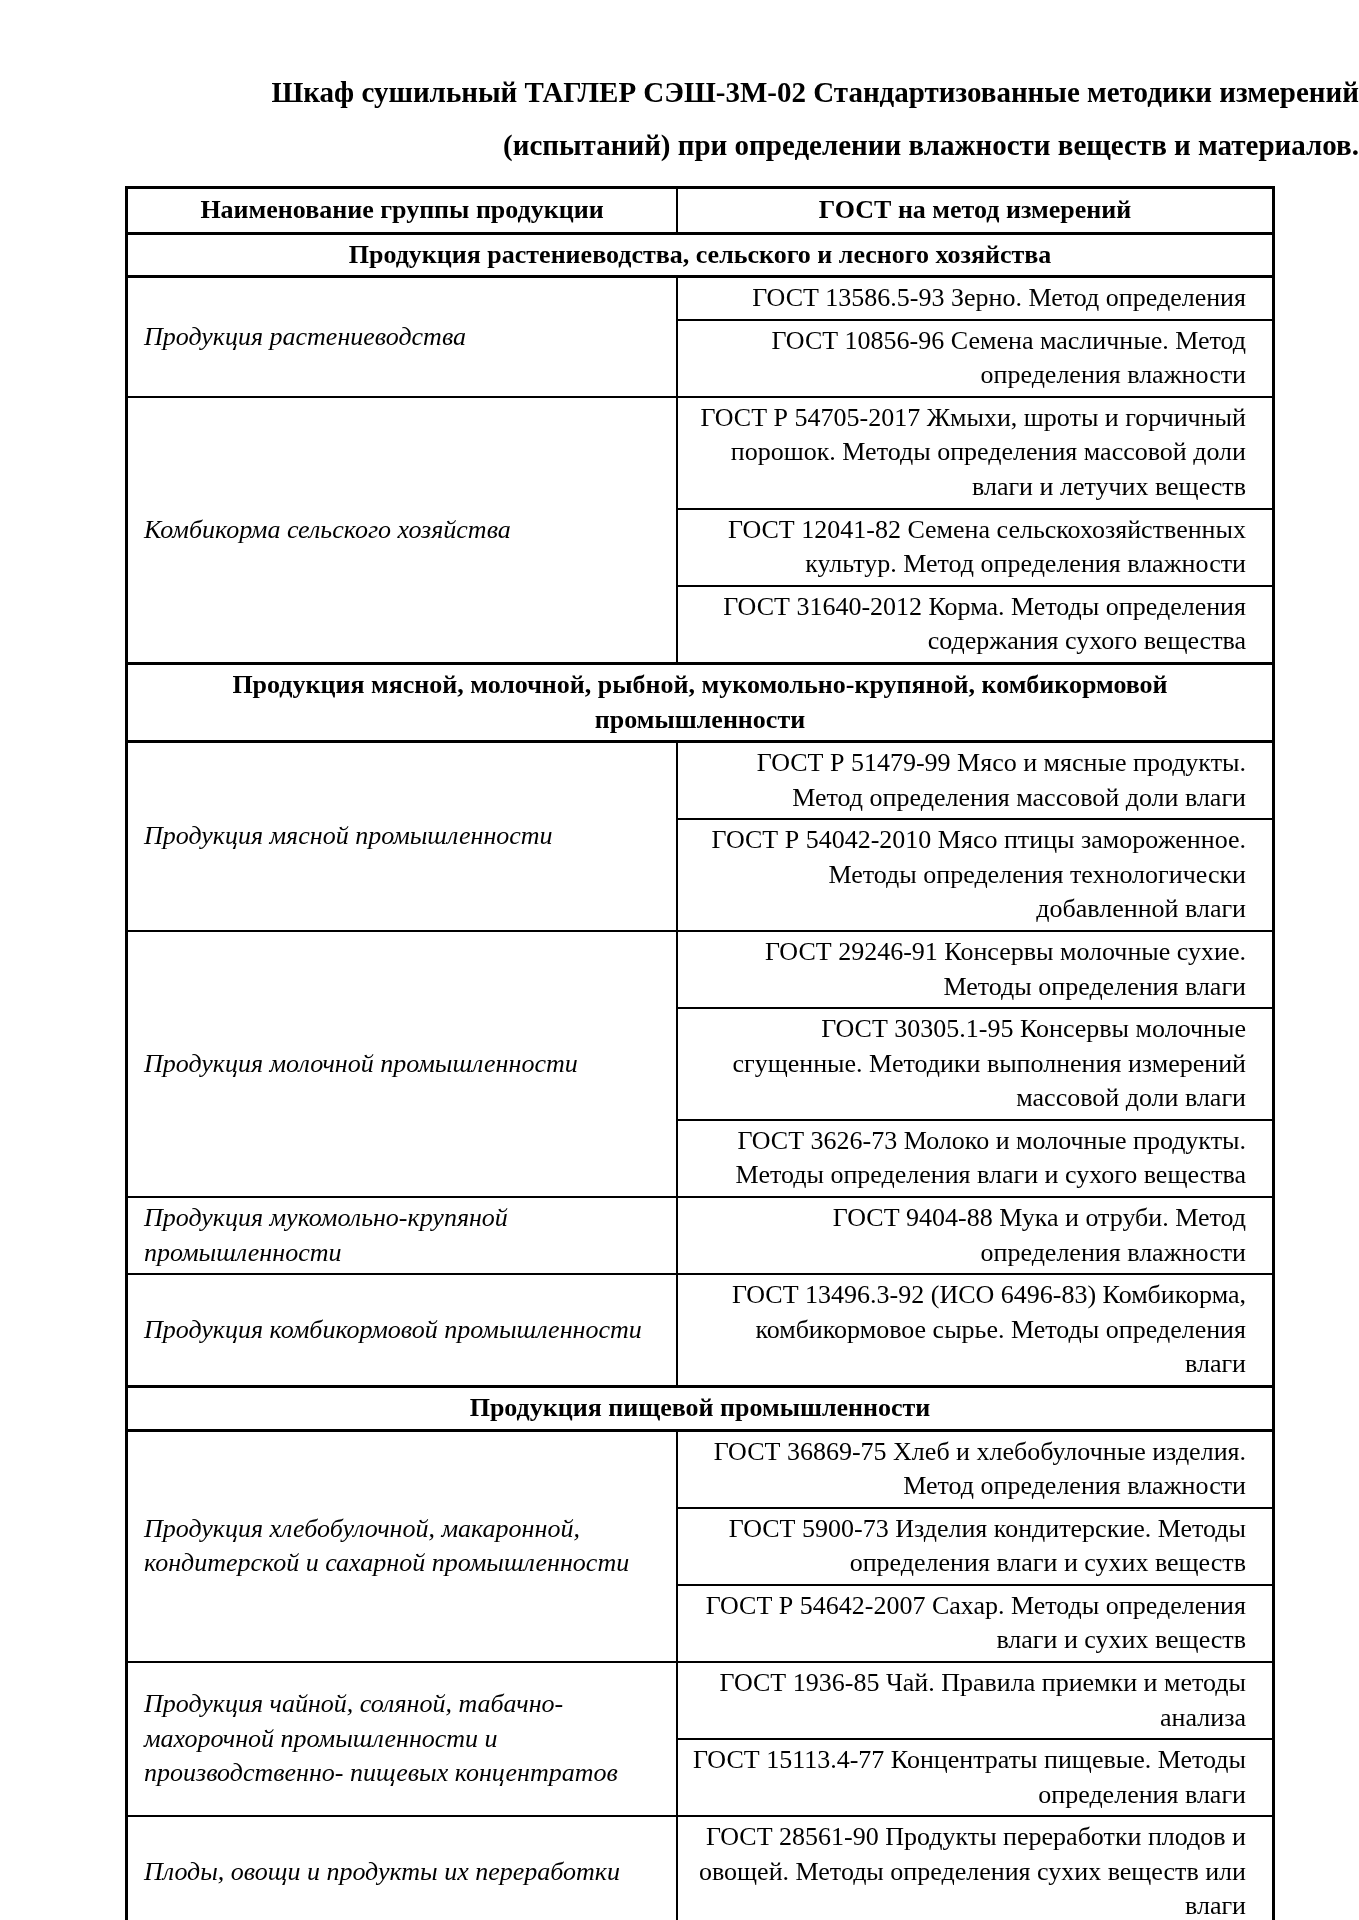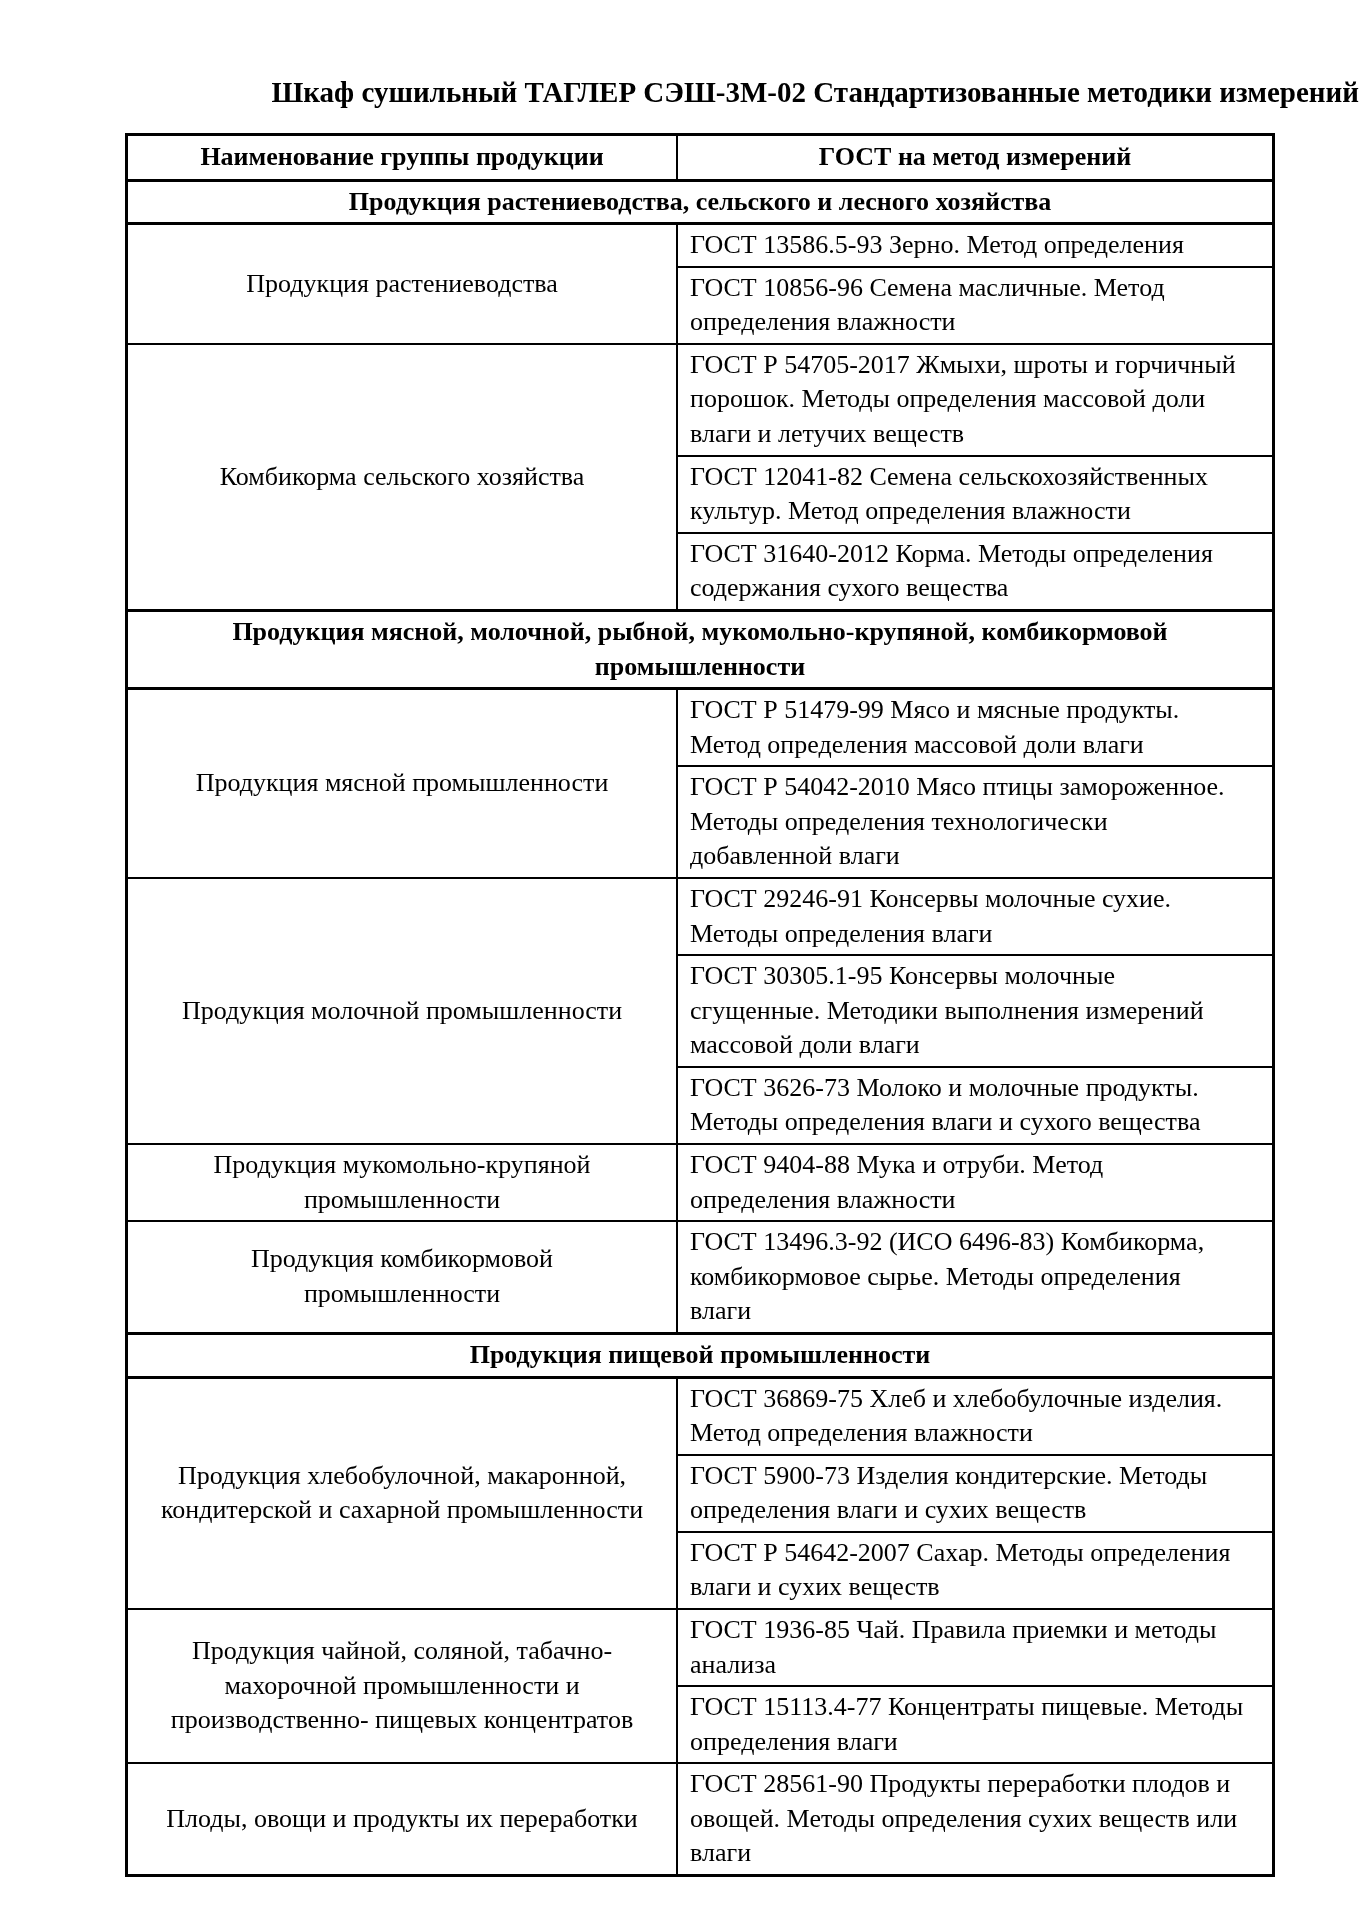--- a/index.html
+++ b/index.html
@@ -42,33 +42,35 @@
     border-bottom: 3px solid #000;
   }
   .gost-table td.section-cell {
     font-weight: bold;
     text-align: center;
     padding: 3px 10px;
     border-top: 3px solid #000;
     border-bottom: 3px solid #000;
   }
   .gost-table td.group-cell {
-    text-align: center;
-    padding: 3px 32px;
+    text-align: left;
+    padding: 3px 16px;
+    font-style: italic;
   }
   .gost-table td.gost-cell {
-    text-align: left;
+    text-align: right;
     padding: 3px 26px 3px 12px;
   }
 </style>
 </head>
 <body>
 
 <div class="doc-title">
   <div class="t-line">Шкаф сушильный ТАГЛЕР СЭШ-3М-02 Стандартизованные методики измерений</div>
+  <div class="t-line">(испытаний) при определении влажности веществ и материалов.</div>
 </div>
 
 <table class="gost-table">
   <colgroup>
     <col style="width:48%">
     <col style="width:52%">
   </colgroup>
   <thead>
     <tr>
       <th>Наименование группы продукции</th>

